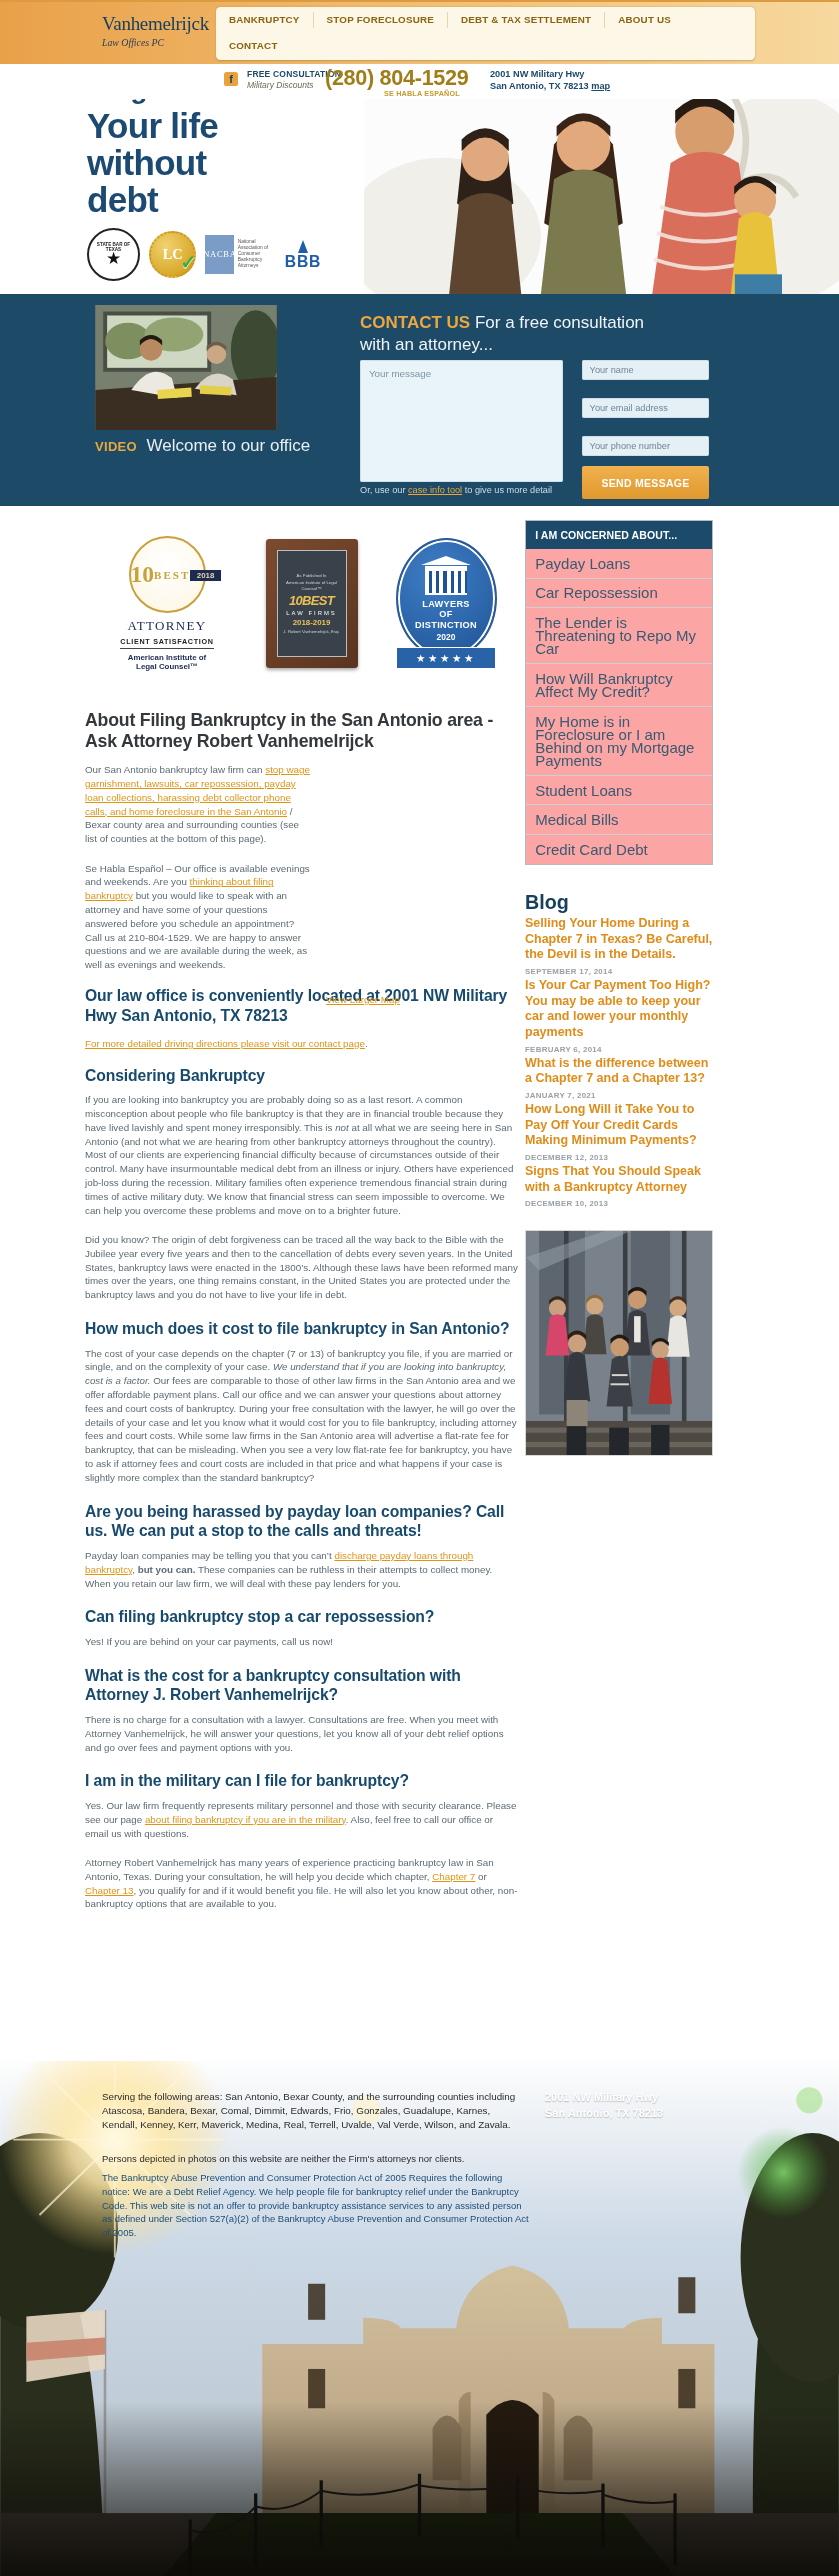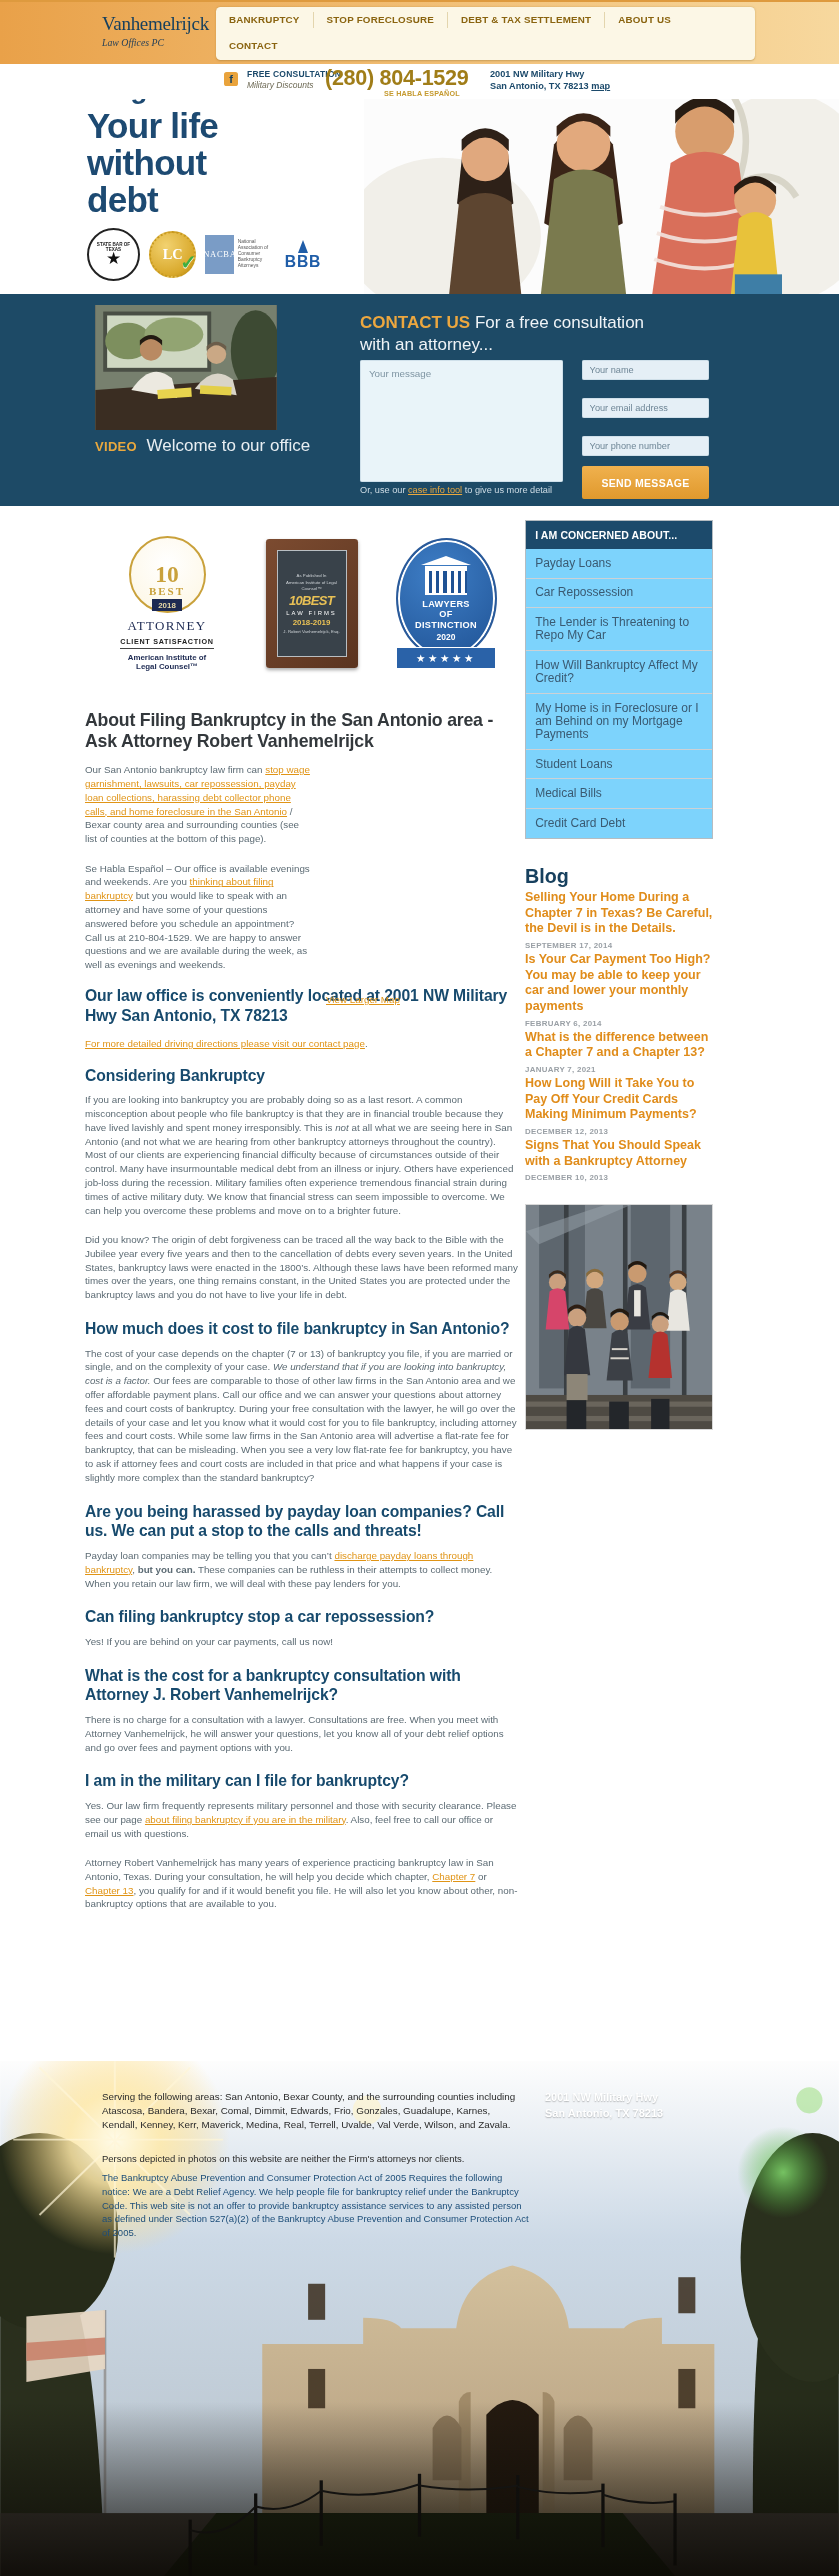--- a/index.html
+++ b/index.html
@@ -76,21 +76,21 @@
             background:linear-gradient(#f0b14e,#e0992d);color:#fff;font-family:"Liberation Sans",sans-serif;
             font-size:10.5px;font-weight:bold;letter-spacing:0.3px;cursor:pointer;}
   .cu-note{position:absolute;left:360px;top:191px;font-size:9.2px;color:#cfdde6;}
   .cu-note a{color:#e9a83e;text-decoration:underline;cursor:pointer;}
 
   
   .main-col{position:absolute;left:85px;top:525px;width:433px;z-index:1;}
   .awards{display:flex;align-items:center;justify-content:space-between;height:157px;padding:0 13px;}
   .tb-badge{width:138px;text-align:center;}
   .tb-wreath{width:73px;height:73px;margin:0 auto;border-radius:50%;border:2.6px double #c9a13b;
-             display:flex;flex-direction:column;align-items:center;justify-content:flex-end;
+             display:flex;flex-direction:row;align-items:center;justify-content:flex-start;
              background:radial-gradient(circle at 50% 35%,#fff,#fdf6e2);}
   .tb-10{font-family:"Liberation Serif",serif;font-size:23.6px;font-weight:bold;color:#c9a13b;line-height:21px;}
   .tb-best{font-family:"Liberation Serif",serif;font-size:11px;font-weight:bold;color:#c9a13b;letter-spacing:2px;}
   .tb-year{display:inline-block;background:#1d2a52;color:#e8d9a8;font-size:7.9px;font-weight:bold;padding:1.3px 6.6px;margin-top:2px;}
   .tb-attorney{font-family:"Liberation Serif",serif;font-size:13px;color:#1d2a52;letter-spacing:1.3px;margin-top:4.6px;}
   .tb-cs{font-size:7.2px;font-weight:bold;color:#222;letter-spacing:0.7px;margin-top:2.6px;border-bottom:0.7px solid #444;
          display:inline-block;padding-bottom:2.6px;}
   .tb-ail{font-size:7.9px;font-weight:bold;color:#1d2a52;margin-top:3.3px;line-height:9.2px;}
   .plaque{width:92px;height:129px;background:linear-gradient(135deg,#7c4b30,#5a3420);border-radius:3.3px;
           box-shadow:0 2px 3.9px rgba(0,0,0,.35);display:flex;align-items:center;justify-content:center;}
@@ -122,22 +122,22 @@
   .tlink{color:#e09416;text-decoration:underline;cursor:pointer;}
   .map-larger{position:absolute;left:241px;top:231px;font-size:9.8px;}
   .h2{font-size:15.7px;font-weight:bold;color:#174a6d;line-height:19.7px;margin:17px 0 0 0;letter-spacing:-0.1px;}
   .mt12{margin-top:7.9px;} .mt14{margin-top:9.2px;}
   .dir-line{font-size:9.8px;margin-top:11.8px;color:#5c6b74;}
 
   
   .sidebar{position:absolute;left:525px;top:520px;width:188px;z-index:1;}
   .concern-box{border:0.7px solid #b5bcc1;}
   .concern-head{background:#1c4a6b;color:#fff;font-size:10.5px;font-weight:bold;padding:7.9px 9.2px;letter-spacing:0.1px;}
-  .concern-item{padding:7.9px 9.2px;font-size:12px;color:#3a5a72;line-height:13px;border-top:0.7px solid #ccd1d5;
-                background:#7dd3fc;cursor:pointer;}
+  .concern-item{padding:7.9px 9.2px;font-size:15px;color:#3a5a72;line-height:13px;border-top:0.7px solid #ccd1d5;
+                background:#fca5a5;cursor:pointer;}
   .blog-title{font-size:19.7px;font-weight:bold;color:#17405e;margin-top:26px;}
   .blog-post{margin-top:2px;}
   .blog-post-title{font-size:12.5px;font-weight:bold;color:#e08c1a;line-height:15.7px;cursor:pointer;}
   .blog-post-date{font-size:7.9px;font-weight:bold;color:#9aa0a6;letter-spacing:0.3px;margin-top:3.9px;}
   .team-photo{margin-top:22px;width:188px;height:226px;overflow:hidden;border:0.7px solid #d8d8d8;box-sizing:border-box;}
 
   
   .footer{position:absolute;left:0;top:2061px;width:839px;height:515px;overflow:hidden;}
   .footer svg{position:absolute;left:0;top:0;}
   .serving{position:absolute;left:102px;top:29px;width:425px;font-size:9.8px;line-height:13.8px;color:#2b2b2b;z-index:2;}

